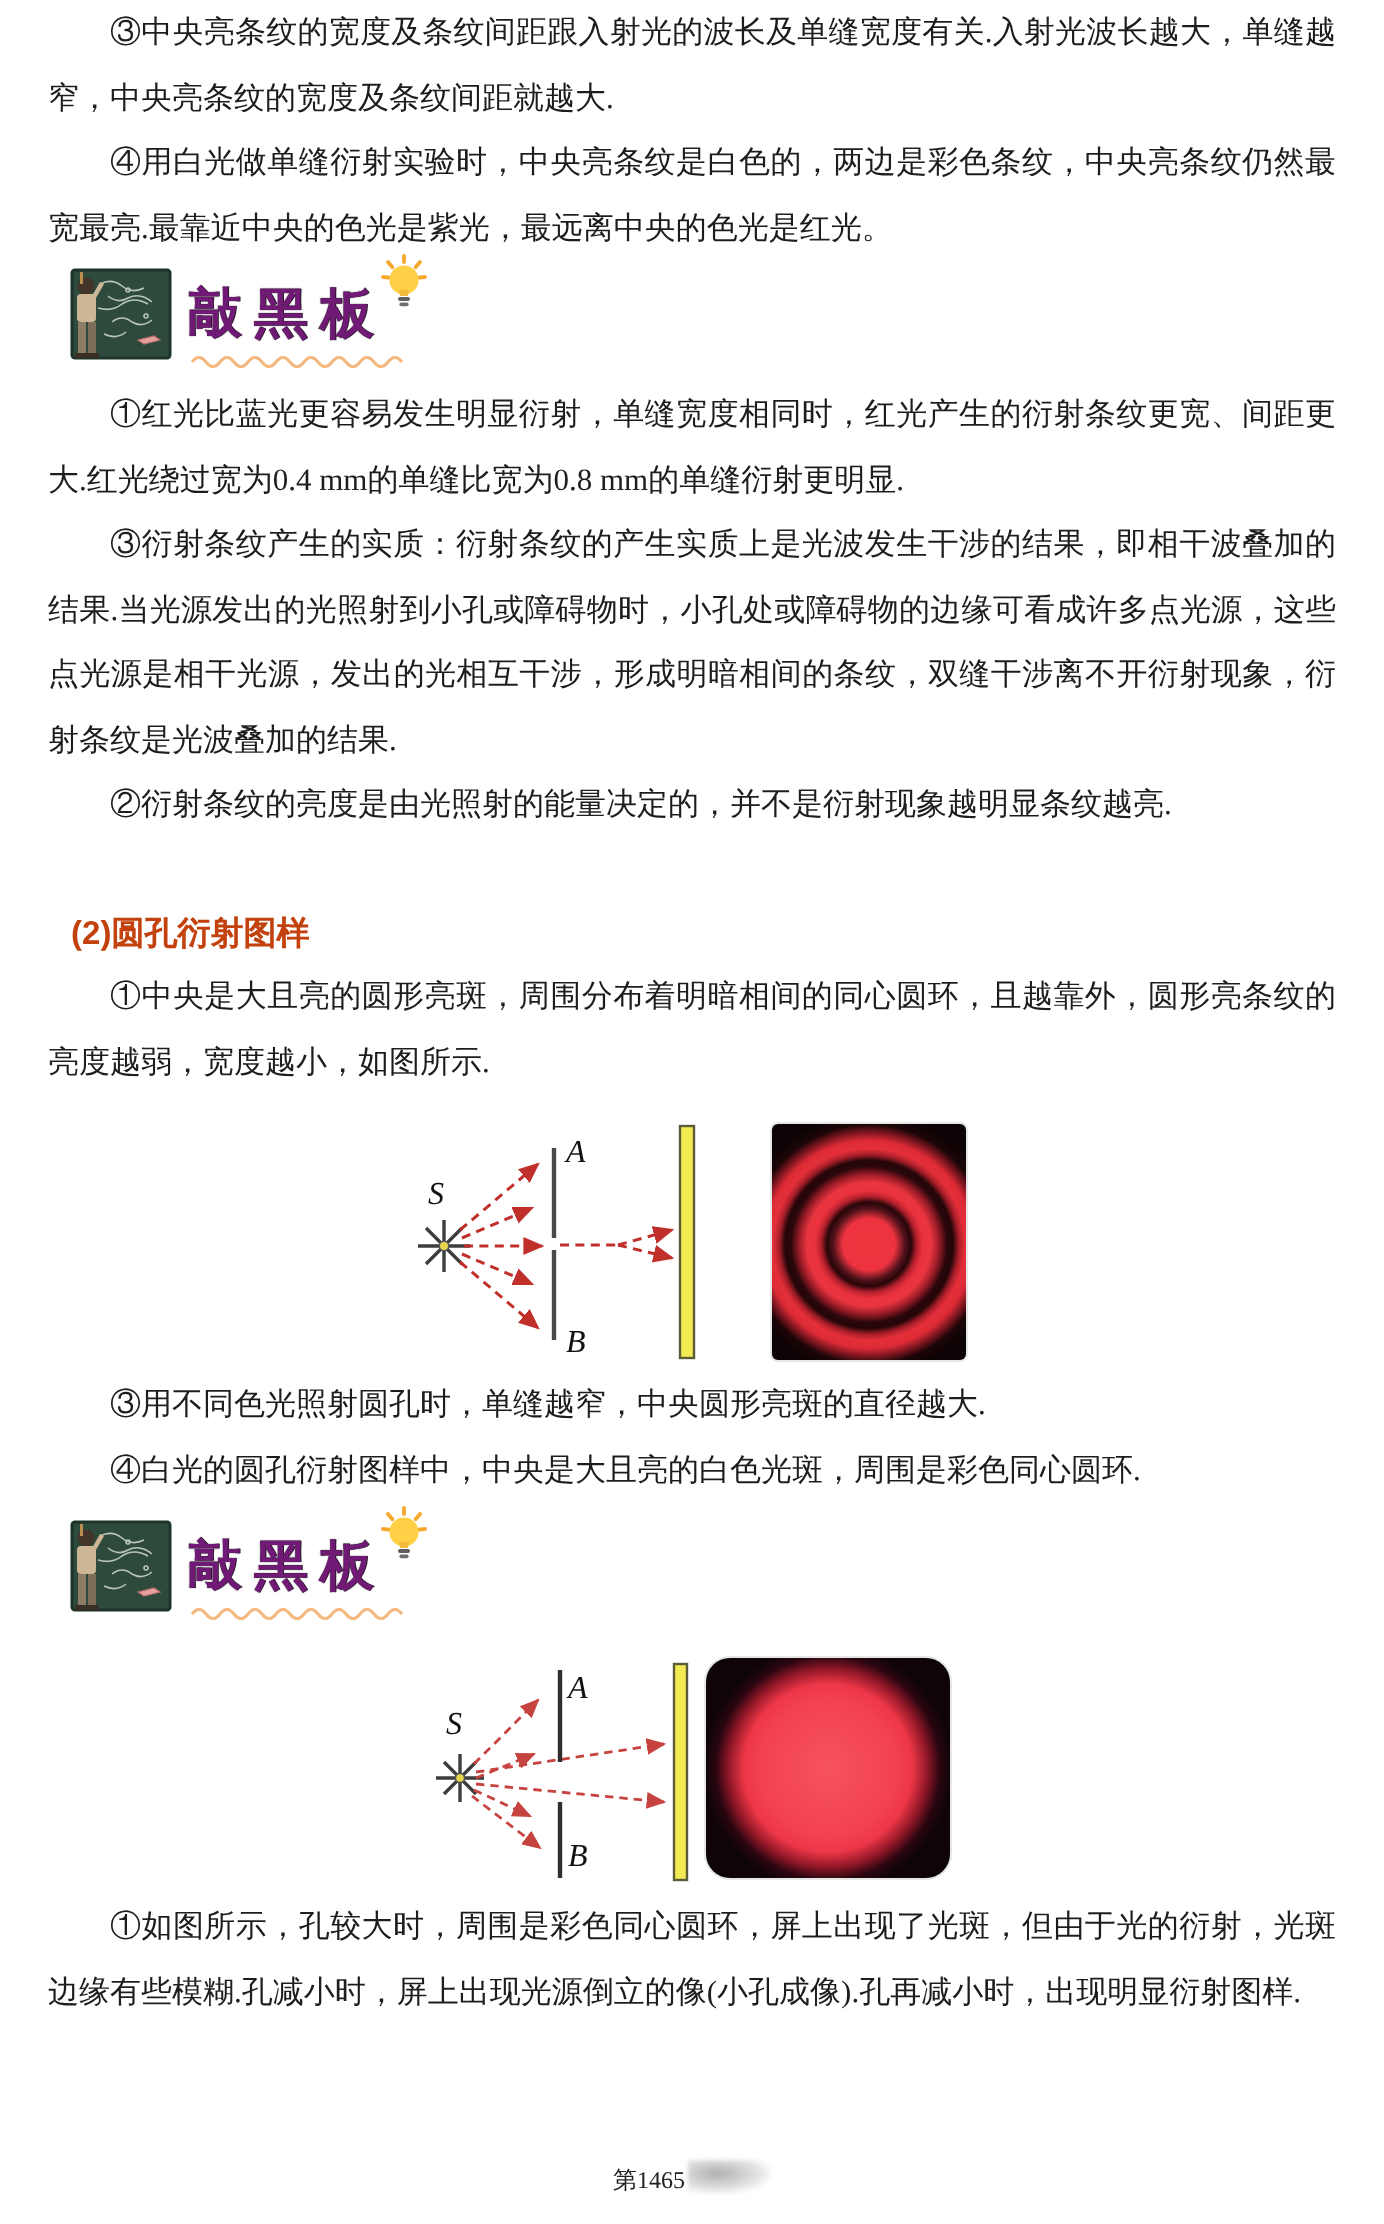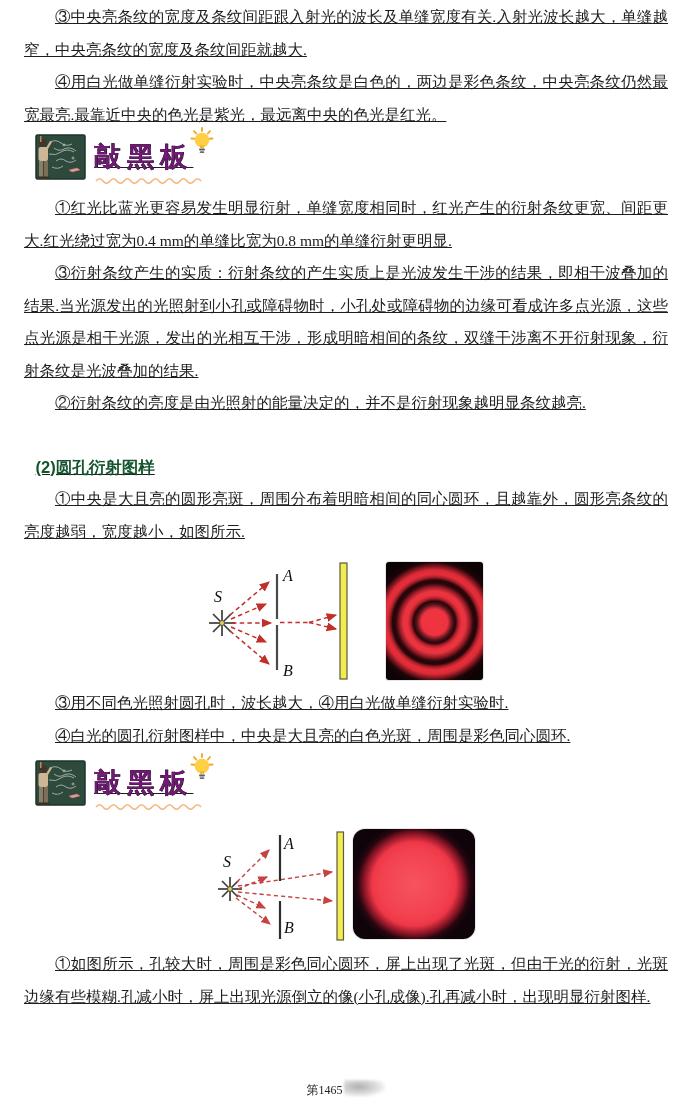--- a/index.html
+++ b/index.html
@@ -1,21 +1,21 @@
 <!DOCTYPE html>
 <html><head>
 <meta charset="utf-8">
 <style>
   html,body{margin:0;padding:0;background:#ffffff;}
   .page{width:692px;height:1112px;position:relative;background:#fff;overflow:hidden;
-        font-family:"Liberation Serif","DejaVu Serif",serif;color:#1d1d1d;text-decoration:underline;}
+        font-family:"Liberation Serif","DejaVu Serif",serif;color:#1d1d1d;}
   .content{padding:1px 24px 0 24px;}
   p.body{font-size:15.5px;line-height:32.5px;text-align:justify;text-indent:2em;margin:0;}
   h3.sec{font-size:16.5px;line-height:32.5px;font-weight:bold;margin:31px 0 0 0;text-indent:0.7em;
-         font-family:"Liberation Sans","DejaVu Sans",sans-serif;color:#14532d;}
+         font-family:"Liberation Sans","DejaVu Sans",sans-serif;color:#c2410c;}
   
   .badge-row{display:flex;align-items:flex-start;height:57px;margin:3px 0 1px 4px;}
   .board-svg{width:58px;height:52px;display:block;}
   .badge-title{position:relative;margin-left:8px;padding-top:2px;white-space:nowrap;}
   .badge-title .txt{font-family:"DejaVu Sans","Liberation Sans",sans-serif;font-weight:900;
         font-size:27px;letter-spacing:6px;color:#701a75;
         text-shadow:0 0 0.6px #141414, 0.4px 0 0 #141414;}
   .wave-svg{display:block;margin-top:1px;}
   .bulb-svg{position:relative;top:-9px;left:-4px;}
   
@@ -134,21 +134,21 @@
           <line x1="68" y1="67" x2="68" y2="112"></line>
         </g>
         <text x="74" y="23" font-size="16" font-style="italic" font-family="Liberation Serif,serif" fill="#111">A</text>
         <text x="74" y="118" font-size="16" font-style="italic" font-family="Liberation Serif,serif" fill="#111">B</text>
 
         <rect x="131" y="5" width="7" height="116" fill="#f2ec52" stroke="#5c5c3a" stroke-width="1.2"></rect>
       </svg>
       <div class="photo photo1"></div>
     </div>
 
-    <p class="body">③用不同色光照射圆孔时，波长越大，④用白光做单缝衍射实验时.</p>
+    <p class="body">③用不同色光照射圆孔时，单缝越窄，中央圆形亮斑的直径越大.</p>
     <p class="body">④白光的圆孔衍射图样中，中央是大且亮的白色光斑，周围是彩色同心圆环.</p>
 
     <div class="badge-row" style="margin-top:8px;">
       <svg class="board-svg" viewBox="0 0 58 52">
         <rect x="8" y="1" width="49" height="44" rx="1.5" fill="#2e4a3c" stroke="#1d332a" stroke-width="1.5"></rect>
         <g stroke="#e8efe6" stroke-width="0.8" fill="none" opacity="0.75">
           <path d="M22 8 q6 -3 11 1 q5 4 11 1"></path>
           <path d="M26 14 q5 4 10 1 q6 -3 12 2"></path>
           <path d="M21 20 q7 2 12 -2 q6 -4 13 0"></path>
           <path d="M28 27 q5 -4 10 0 q5 3 10 -1"></path>

